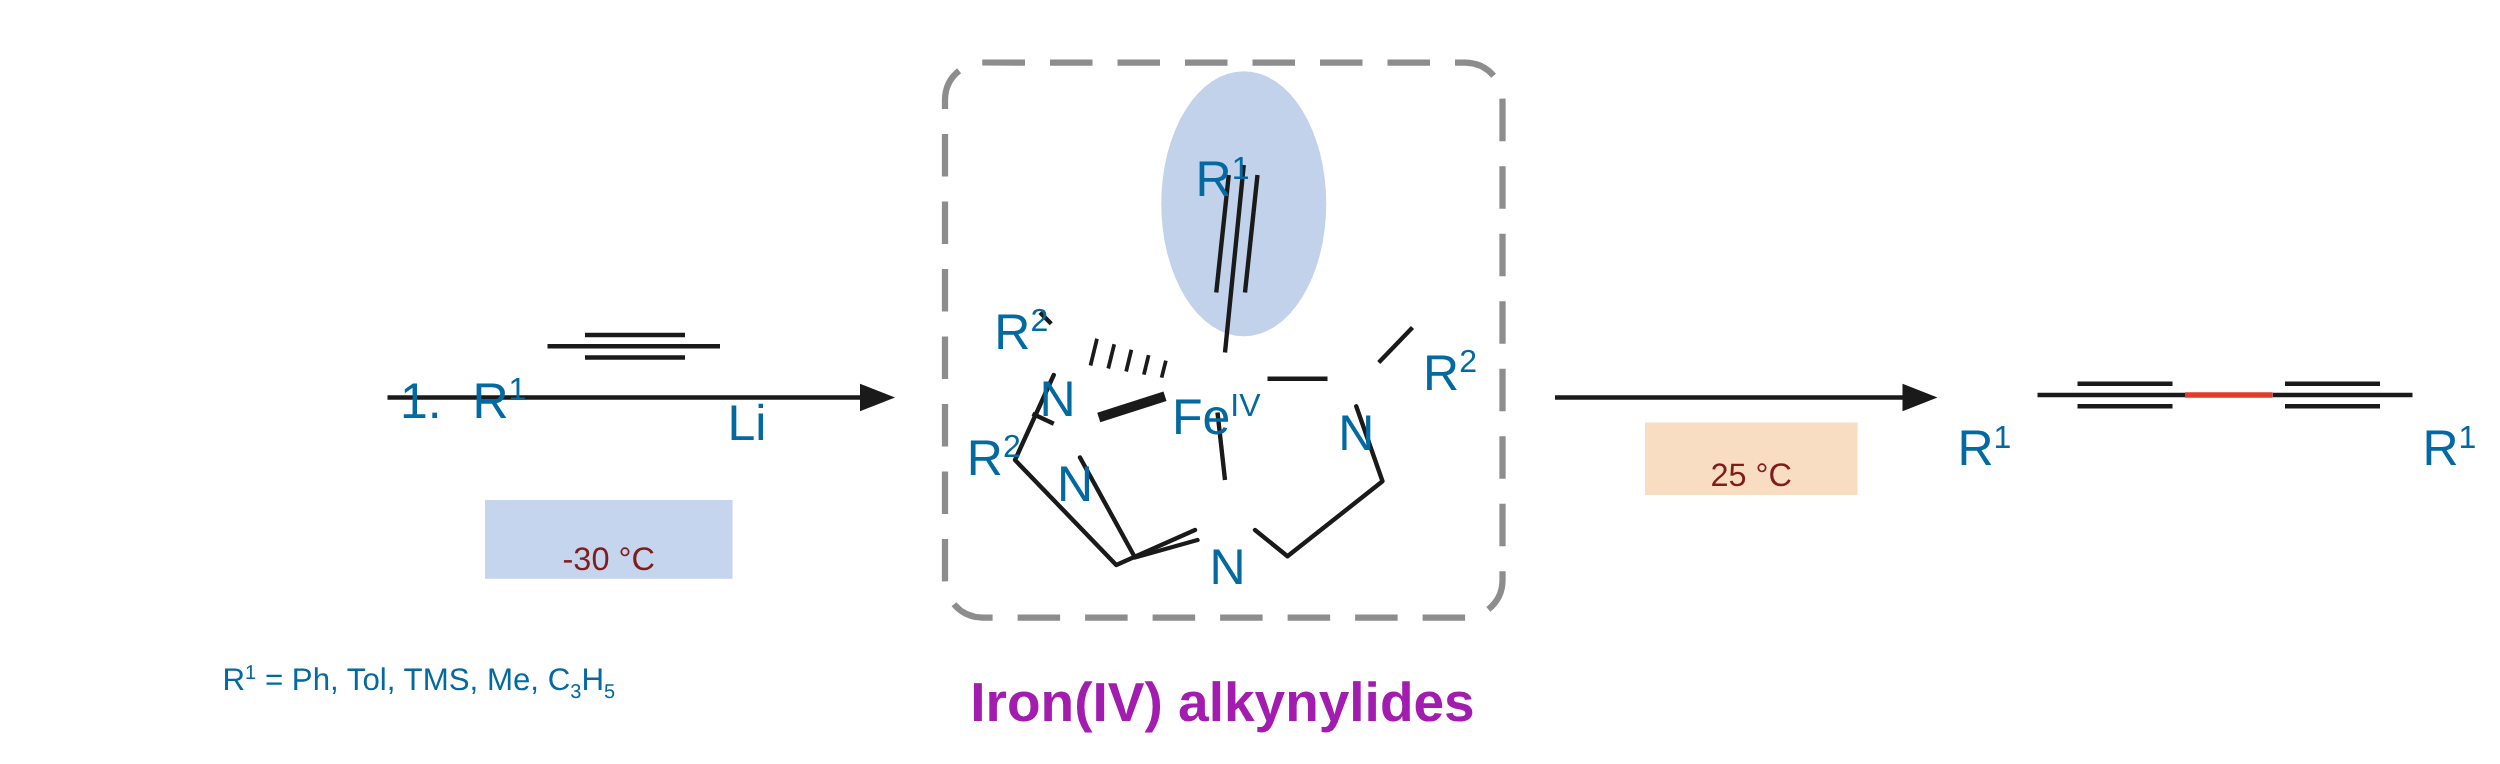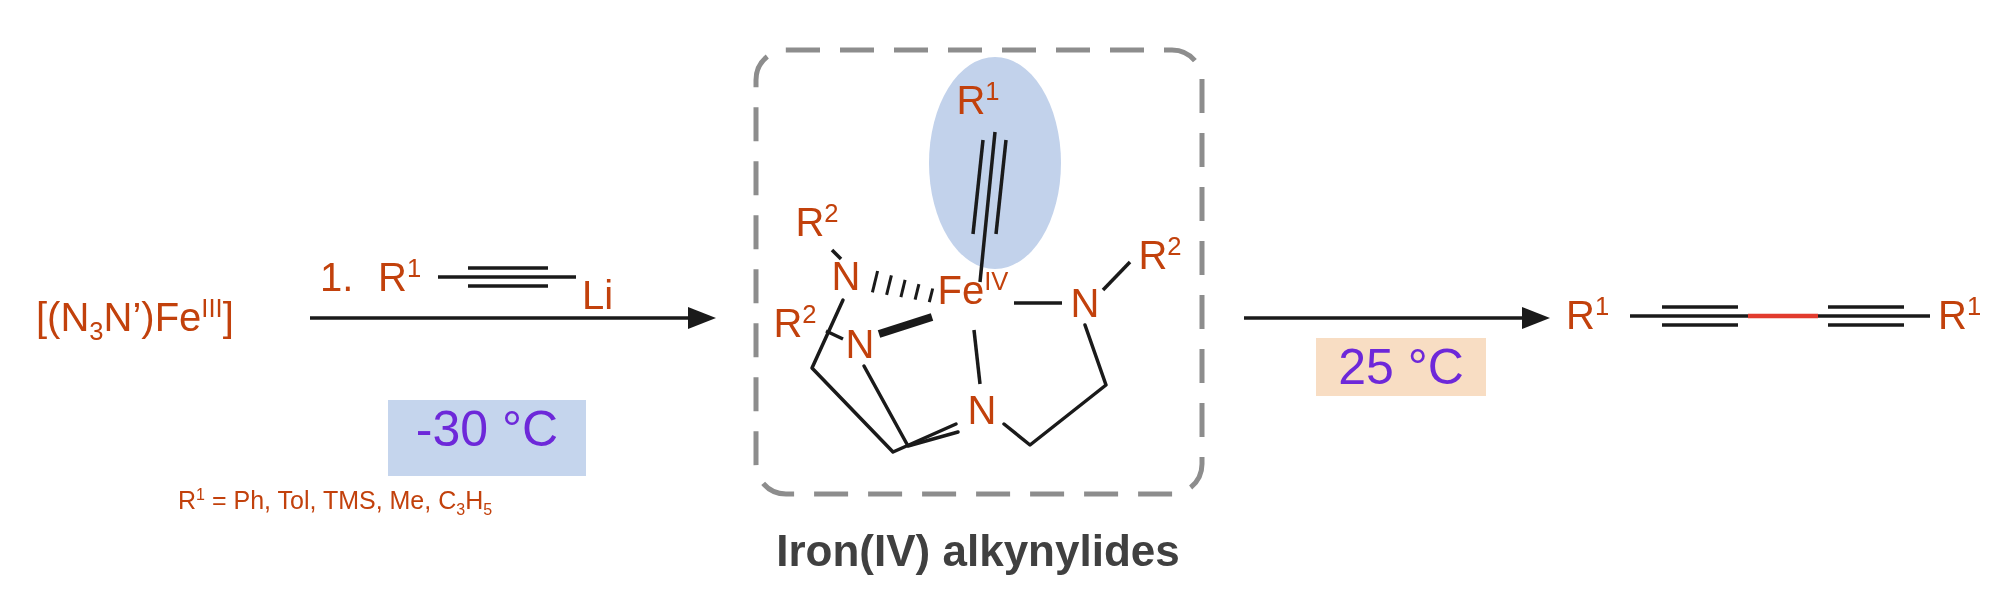--- a/index.html
+++ b/index.html
@@ -1,28 +1,28 @@
 <!DOCTYPE html>
 <html><head>
 <meta charset="utf-8">
 <style>
   * { margin:0; padding:0; box-sizing:border-box; }
   html,body { background:#ffffff; }
   body { font-family:"Liberation Sans","DejaVu Sans",sans-serif; color:#1a1a1a; }
   .canvas { position:relative; width:2000px; height:611px; background:#ffffff; overflow:hidden; }
   svg.layer { position:absolute; left:0; top:0; width:2000px; height:611px; }
-  .label { position:absolute; font-size:40px; line-height:1.15; white-space:nowrap; color:#c2410c; }
+  .label { position:absolute; font-size:40px; line-height:1.15; white-space:nowrap; color:#0369a1;margin-top:44px; }
   .label sub { font-size:64%; }
   .label sup { font-size:64%; }
   .atom { transform:translate(-50%,-50%); }
   .small { font-size:25px; }
-  .hl { position:absolute; display:flex; align-items:flex-start; justify-content:center;
-        font-size:50px; color:#6d28d9; }
+  .hl { position:absolute; display:flex; align-items:flex-end; justify-content:center;
+        font-size:26px; color:#7f1d1d; }
   .caption { position:absolute; transform:translateX(-50%); font-size:44px; font-weight:bold;
-             color:#404040; white-space:nowrap; }
+             color:#a21caf; white-space:nowrap;margin-top:12px; }
 </style>
 </head>
 <body>
 
 <div class="canvas">
 
   <svg class="layer" viewBox="0 0 2000 611">
 
     <ellipse cx="995" cy="163" rx="66" ry="106" fill="#c2d2eb"></ellipse>
 
@@ -84,36 +84,33 @@
       </g>
 
       <g stroke-width="3.5" stroke-linejoin="round" stroke-linecap="round">
         <polyline points="843,300 812,368 893,452 956,424"></polyline>
         <polyline points="864,366 908,446 958,432"></polyline>
         <polyline points="1085,325 1106,385 1030,445 1004,424"></polyline>
       </g>
     </g>
   </svg>
 
-  <div class="label" style="left:36px; top:294px;">
-    <span>[(N</span><sub>3</sub><span>N’)Fe</span><sup>III</sup><span>]</span>
-  </div>
 
   <div class="label" style="left:320px; top:254px;">
     <span>1.</span>
   </div>
   <div class="label" style="left:378px; top:254px;">
     <span>R</span><sup>1</sup>
   </div>
   <div class="label" style="left:582px; top:272px;">
     <span>Li</span>
   </div>
 
 
-  <div class="hl" style="left: 388px; top: 400px; width: 198px; height: 76px; background: rgb(197, 213, 237);">
+  <div class="hl" style="left: 388px; top: 400px; width: 198px; height: 63px; background: rgb(197, 213, 237);">
     <span>-30 °C</span>
   </div>
 
   <div class="label small" style="left:178px; top:486px;">
     <span>R</span><sup>1</sup><span> = Ph, Tol, TMS, Me, C</span><sub>3</sub><span>H</span><sub>5</sub>
   </div>
 
   <div class="label atom" style="left:978px; top:100px;">
     <span>R</span><sup>1</sup>
   </div>

